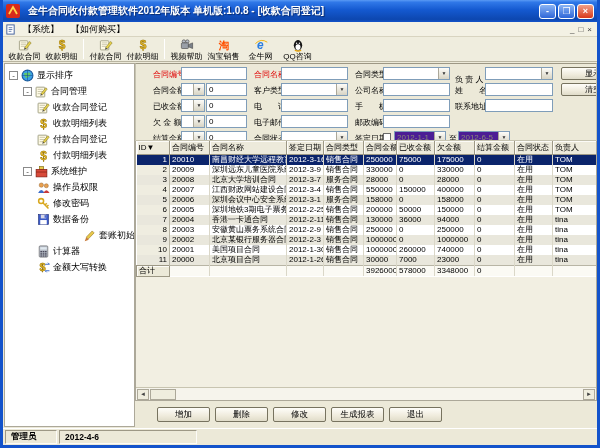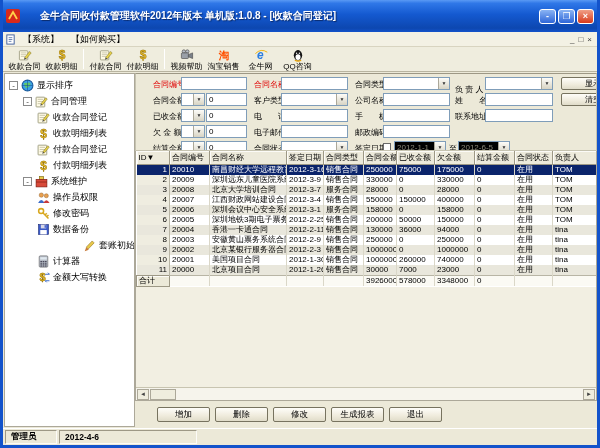--- a/index.html
+++ b/index.html
@@ -1,20 +1,20 @@
 <!DOCTYPE html>
 <html><head>
 <meta charset="utf-8">
 <style>
   *{margin:0;padding:0;box-sizing:border-box}
   html,body{background:#fff}
   body{font-family:"Liberation Sans","DejaVu Sans",sans-serif;}
   .window{width:600px;height:448px;position:relative;background:#ECE9D8;border-left:3px solid #1353CB;border-right:3px solid #1353CB;border-bottom:3px solid #1353CB;display:flex;flex-direction:column;overflow:hidden}
   
-  .titlebar{height:32px;flex:none;background:linear-gradient(180deg,#5A9AF4 0%,#3078E8 10%,#1459D0 45%,#0D47B0 88%,#1353CB 100%);display:flex;align-items:center;padding:0 3px;gap:20px}
+  .titlebar{height:22px;flex:none;background:linear-gradient(180deg,#5A9AF4 0%,#3078E8 10%,#1459D0 45%,#0D47B0 88%,#1353CB 100%);display:flex;align-items:center;padding:0 3px;gap:8px}
   .appicon{width:14px;height:14px;flex:none}
   .title-text{color:#fff;font-weight:bold;font-size:10px;text-shadow:1px 1px 1px #0a2a6a;flex:1;white-space:nowrap;overflow:hidden}
   .tb-btns{display:flex;gap:2px}
   .tb-btn{width:17px;height:15px;border-radius:3px;border:1px solid #fff;background:linear-gradient(180deg,#8AB4F4,#2E66D8);color:#fff;font-size:9px;line-height:12px;text-align:center;font-weight:bold}
   .tb-btn.close{background:linear-gradient(180deg,#F0A088,#D8391A)}
   
   .menubar{height:15px;flex:none;background:#F3F1E4;display:flex;align-items:center;font-size:9px;border-bottom:1px solid #D8D4C0;padding:0 2px;gap:2px}
   .mdiicon{width:11px;height:11px}
   .menu-item{padding:0 5px;white-space:nowrap}
   .mdi-controls{margin-left:auto;display:flex;gap:4px;padding-right:3px;color:#404040;font-size:8px}
@@ -34,21 +34,21 @@
   .tree-icon{flex:none;margin-right:3px;display:flex}
   .tree-icon svg{width:13px;height:13px}
   .content{flex:1;display:flex;flex-direction:column;min-width:0;background:#ECE9D8;overflow:hidden;margin:1px 0}
   
   .query{height:78px;flex:none;position:relative;font-size:8px;background:#ECE9D8;border:1px solid #C6C3B0;border-top-color:#9D9885;overflow:hidden}
   .qlabel{position:absolute;white-space:nowrap;color:#000}
   .qlabel.red{color:#E00000}
   .qinput{position:absolute;height:13px;background:#fff;border:1px solid #7F9DB9;font-size:8px;padding:0 2px;font-family:inherit}
   .qselect{position:absolute;height:13px;background:#fff;border:1px solid #7F9DB9;font-size:8px}
   .qselect::after{content:"▼";position:absolute;right:0;top:0;bottom:0;width:10px;background:linear-gradient(#FDFCF8,#D8D4C4);border-left:1px solid #ACA899;font-size:5px;line-height:11px;text-align:center;color:#333}
-  .qselect.disabled{background:#000000;color:#8a8778}
+  .qselect.disabled{background:#4c1d95;color:#8a8778}
   .qselect .dval{display:block;padding:1px 12px 0 2px;white-space:nowrap;overflow:hidden}
   .qcheck{position:absolute;width:8px;height:8px;background:#fff;border:1px solid #6a6a6a}
   .qbtn{position:absolute;width:80px;height:13px;font-size:8px;line-height:11px;text-align:center;background:linear-gradient(180deg,#FEFDF9,#EFEBDC 60%,#E0DCC9);border:1px solid #77735F;border-radius:2px;white-space:nowrap;overflow:hidden}
   
   .gridwrap{flex:1;margin:0;background:#F2EFE2;border:1px solid #ACA899;border-top:none;display:flex;flex-direction:column;min-height:0;overflow:hidden}
   table.datatable{border-collapse:collapse;table-layout:fixed;width:465px;font-size:8px;background:#fff}
   .datatable th{height:13px;background:#EDEADB;border-right:1px solid #9D9885;border-bottom:1px solid #9D9885;box-shadow:inset 1px 1px 0 #FCFBF7;font-weight:normal;text-align:left;padding:0 2px;white-space:nowrap;overflow:hidden}
   .datatable td{height:10px;line-height:10px;padding:0 2px;border-right:1px solid #DAD7C8;white-space:nowrap;overflow:hidden}
   .datatable tr.odd td{background:#E9E7DC}
   .datatable tr.sel td{background:#0B246B;color:#fff}

